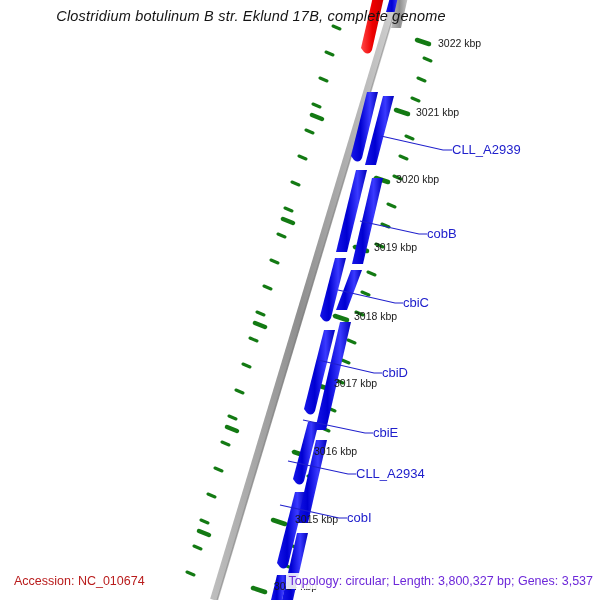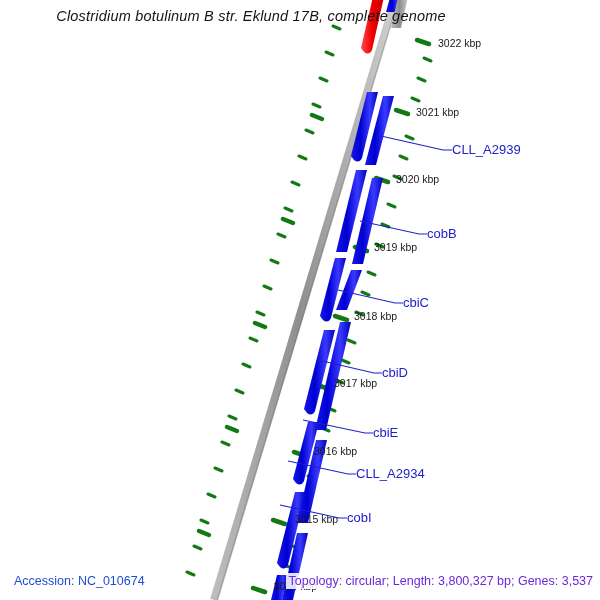--- a/index.html
+++ b/index.html
@@ -62,21 +62,21 @@
     height: 32px;
     z-index: 60;
     pointer-events: none;
   }
   #accession {
     position: absolute;
     left: 12px;
     top: 5px;
     font-family: "Liberation Sans", sans-serif;
     font-size: 12.5px;
-    color: #1d4ed8;
+    color: #b91c1c;
     background: rgba(255,255,255,0.92);
     padding: 1px 2px;
     white-space: nowrap;
   }
   #topology {
     position: absolute;
     right: 4px;
     top: 5px;
     font-family: "Liberation Sans", sans-serif;
     font-size: 12.5px;

